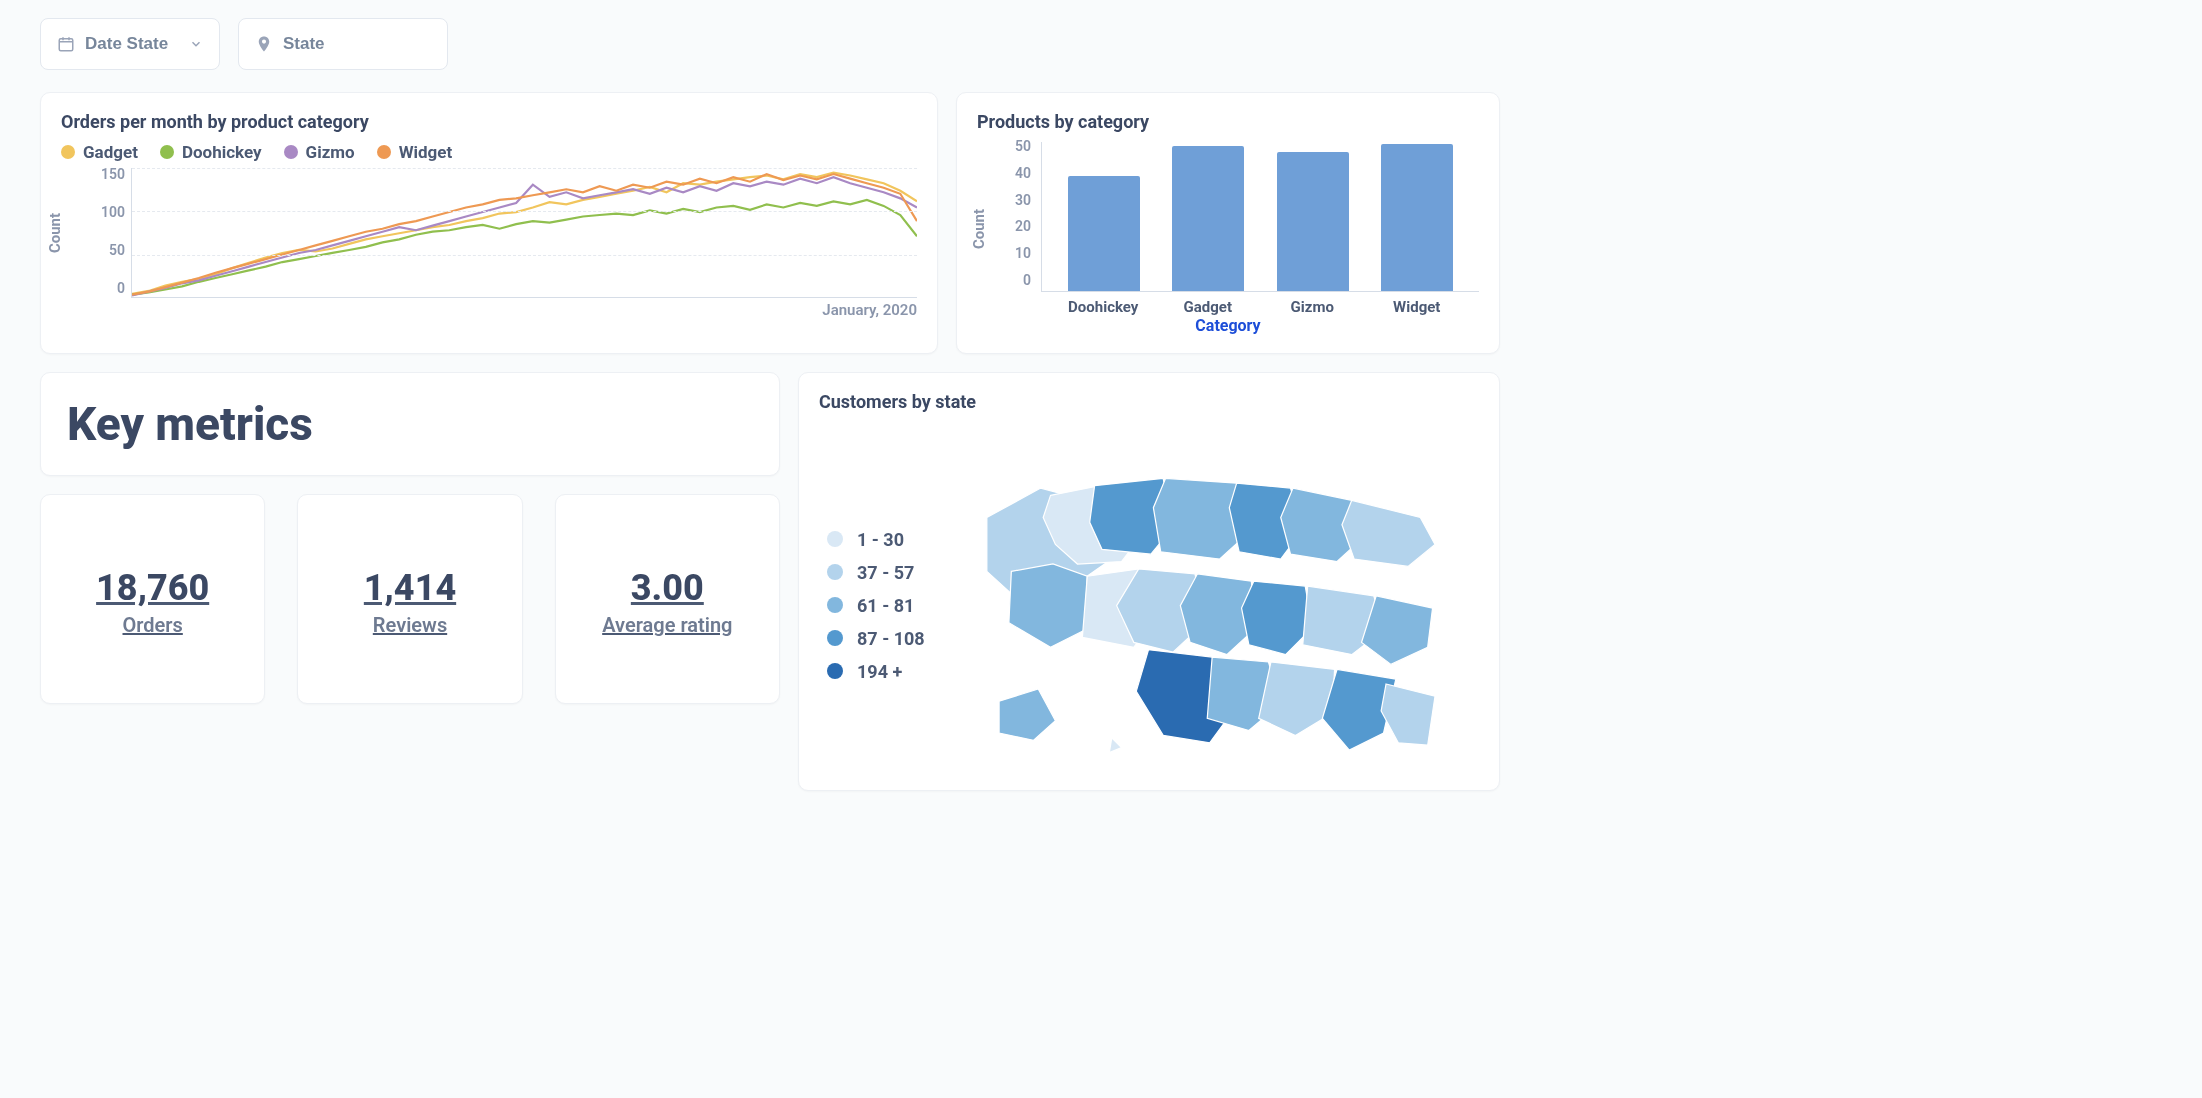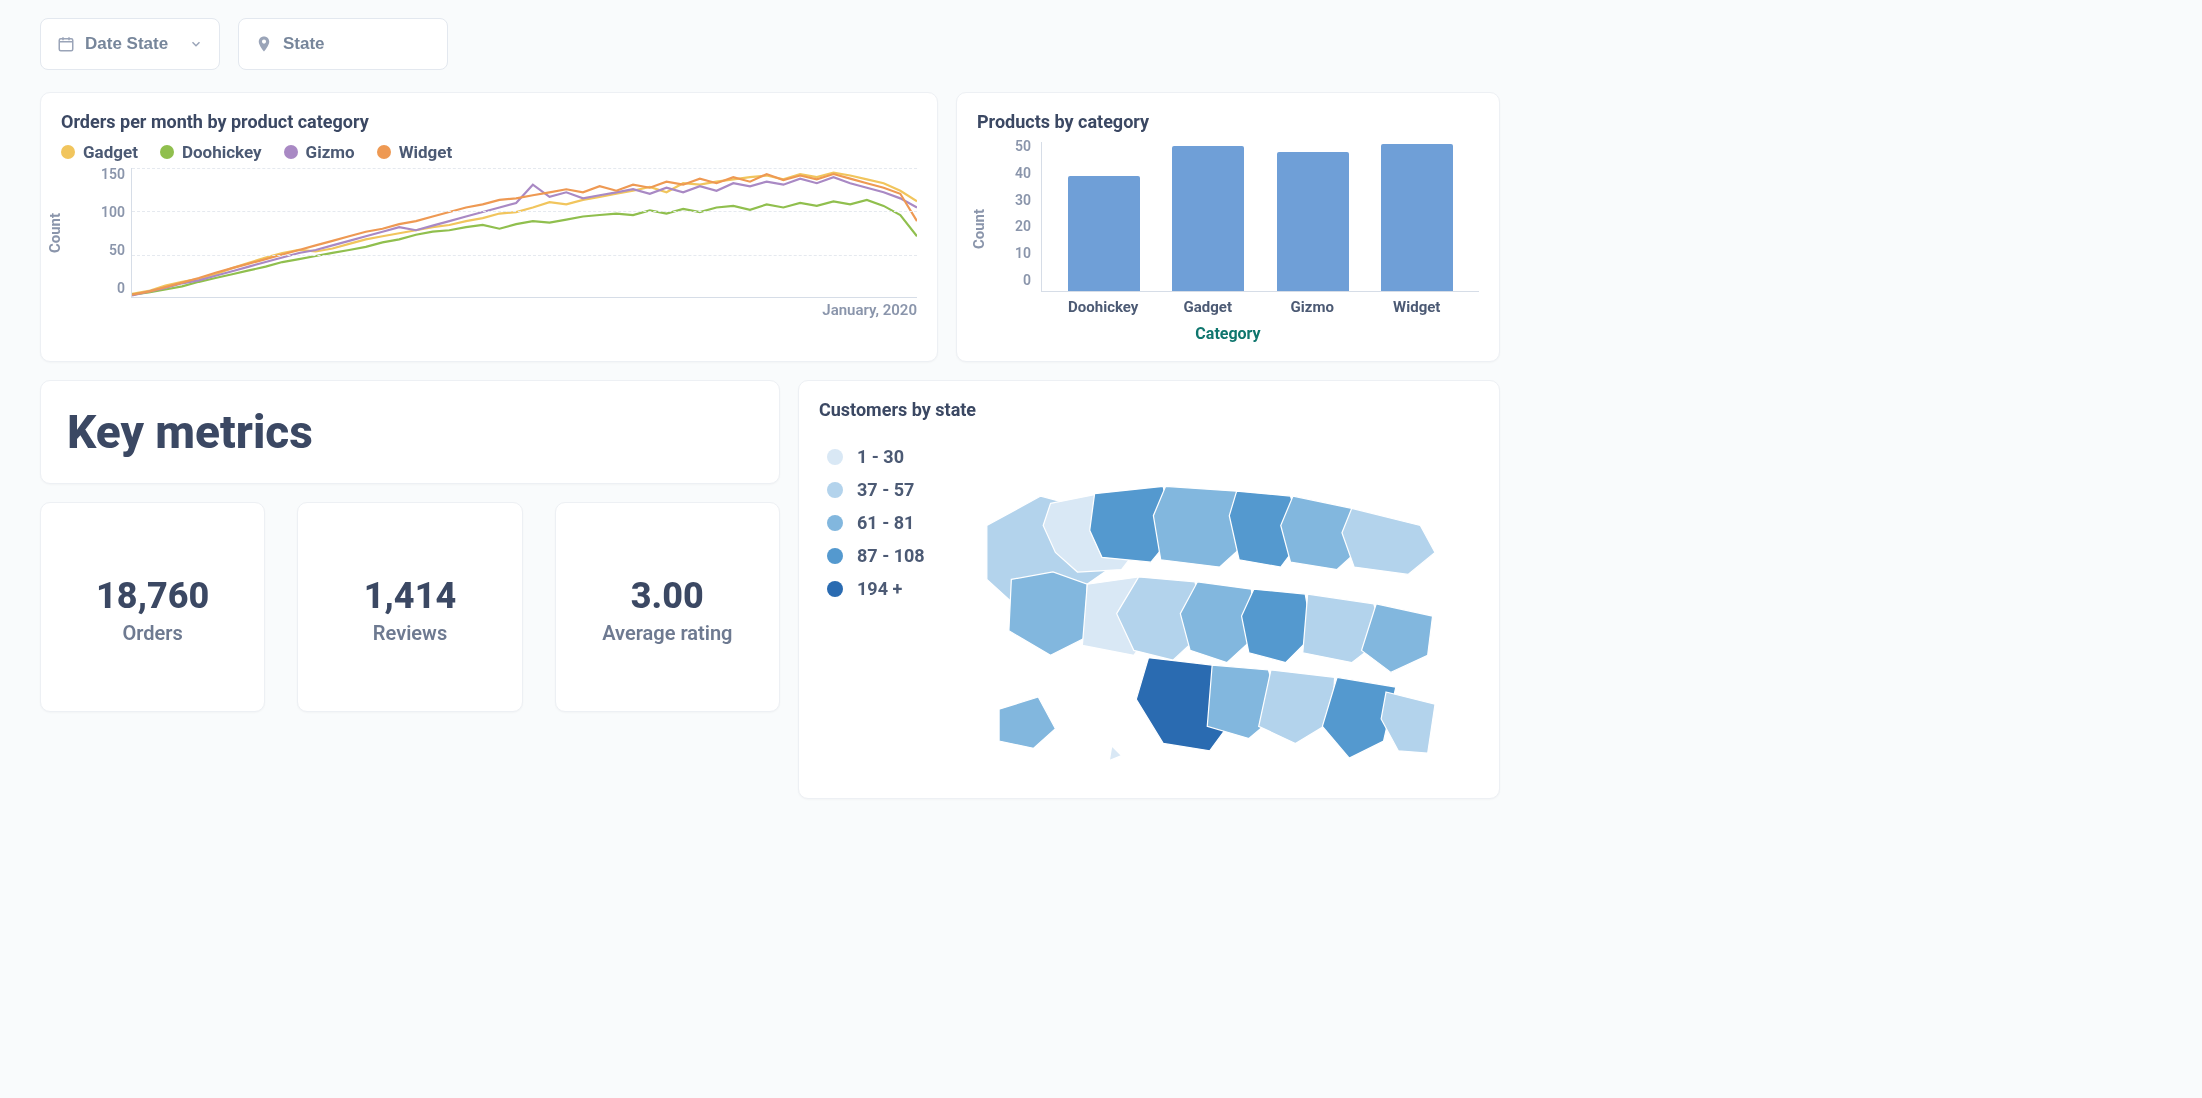--- a/index.html
+++ b/index.html
@@ -56,43 +56,43 @@
   
   .card-bar { flex: 1; }
   .bar-wrap { position: relative; padding-left: 30px; }
   .bar-plot { position: relative; margin-left: 34px; border-left: 1px solid #d6dde7; border-bottom: 1px solid #d6dde7; display: flex; align-items: flex-end; justify-content: space-around; padding: 0 10px; }
   .bar { width: 72px; background: #6f9fd7; border-radius: 2px 2px 0 0; }
   .bar-cat { display: flex; justify-content: space-around; margin-left: 34px; padding: 6px 10px 0; }
   .bar-cat span { font-size: 15px; font-weight: 700; color: #4c5a74; width: 72px; text-align: center; }
   .bticks { position: absolute; left: 30px; top: 0; bottom: 0; display: flex; flex-direction: column; justify-content: space-between; }
   .bticks span { font-size: 14px; color: #8a95ab; font-weight: 600; text-align: right; width: 24px; transform: translateY(-50%);}
   .bar-ylabel { position: absolute; left: 2px; top: 50%; transform: translate(-50%,-50%) rotate(-90deg); font-size: 15px; font-weight: 700; color: #8a95ab; }
-  .bar-xlabel { text-align: center; font-size: 16px; color: #0f766e; font-weight: 700; margin-top: 8px; }
+  .bar-xlabel { text-align: center; font-size: 16px; color: #1d4ed8; font-weight: 700; margin-top: 0; }
 
   
   .col-left { flex: 0 0 740px; display: flex; flex-direction: column; gap: 18px; }
   .card-key { padding: 24px 26px; }
   .key-title { font-size: 46px; font-weight: 800; color: #3b4863; }
-  .metrics-row { display: flex; gap: 32px; }
+  .metrics-row { display: flex; gap: 32px; text-decoration: underline; }
   .metric-card {
     flex: 1;
     background: #fff;
     border: 1px solid #edf0f4;
     border-radius: 10px;
     padding: 40px 10px 34px;
     display: flex; flex-direction: column; align-items: center; justify-content: center;
     box-shadow: 0 1px 2px rgba(17, 25, 40, 0.03);
     min-height: 210px;
   }
   .metric-val { font-size: 36px; font-weight: 800; color: #3b4863; }
   .metric-lbl { font-size: 20px; color: #6e7a91; font-weight: 600; margin-top: 4px; }
 
   
   .card-map { flex: 1; display: flex; flex-direction: column; }
-  .map-body { display: flex; gap: 20px; align-items: flex-start; padding-top: 16px; }
+  .map-body { display: flex; gap: 20px; align-items: center; padding-top: 16px; }
   .map-legend { display: flex; flex-direction: column; gap: 12px; padding-left: 8px; }
   .map-legend .row-l { display: flex; align-items: center; gap: 14px; font-size: 18px; font-weight: 700; color: #4c5a74; }
   .map-legend .dot { width: 16px; height: 16px; border-radius: 50%; }
   .map-svg { flex: 1; padding: 6px 10px; }
 </style>
 </head>
 <body>
 
 <div class="filters">
   <button class="filter-btn">

